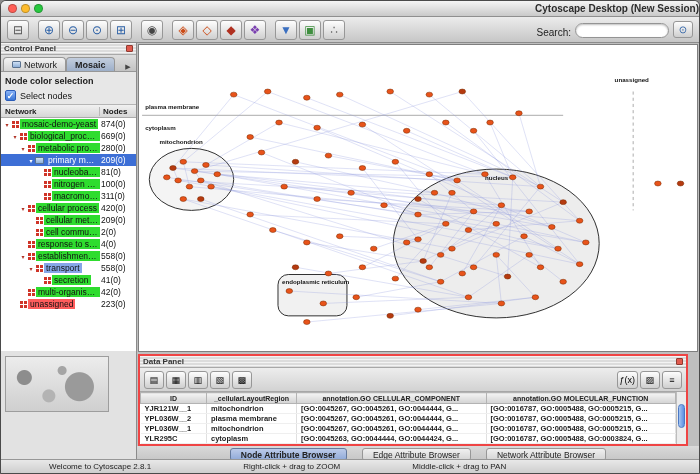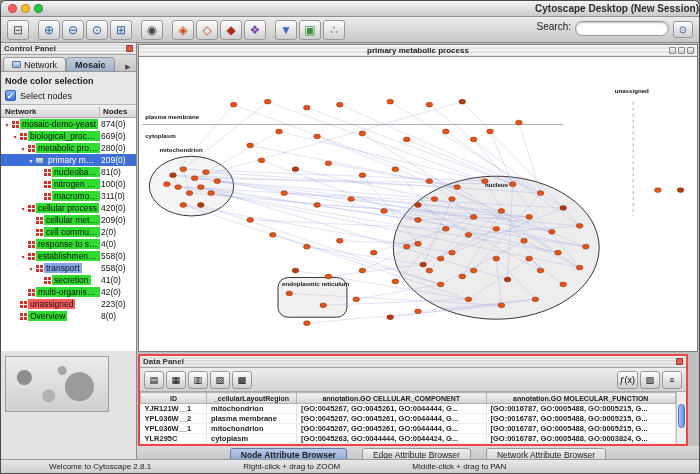--- a/index.html
+++ b/index.html
@@ -8,21 +8,21 @@
   
   .titlebar{height:16px;flex:none;background:linear-gradient(#f5f5f5,#c9c9c9);border-bottom:1px solid #8f8f8f;display:flex;align-items:center;position:relative;}
   .lights{display:flex;gap:4px;padding-left:7px;z-index:2;}
   .light{width:9px;height:9px;border-radius:50%;border:1px solid rgba(0,0,0,.25);}
   .title-text{position:absolute;left:0;right:0;text-align:right;font-size:10px;font-weight:bold;color:#2c2c2c;padding-left:26px;}
   
   .toolbar{height:26px;flex:none;background:linear-gradient(#ececec,#c6c6c6);border-bottom:1px solid #8b8b8b;display:flex;align-items:center;padding:0 6px;gap:9px;}
   .tb-group{display:flex;gap:2px;}
   .tb-btn{width:22px;height:20px;border:1px solid #979797;border-radius:3px;background:linear-gradient(#fefefe,#cfcfcf);display:flex;align-items:center;justify-content:center;padding:0;font-size:12px;line-height:1;cursor:default;}
   .tb-glyph{font-size:12px;}
-  .search-area{margin-left:auto;display:flex;align-items:flex-start;gap:4px;}
+  .search-area{margin-left:auto;display:flex;align-items:flex-end;gap:4px;}
   .search-label{font-size:10px;color:#222;}
   .search-input{width:94px;height:15px;border:1px solid #949494;border-radius:8px;background:#fff;font-size:9px;padding:0 8px;box-shadow:inset 0 1px 2px rgba(0,0,0,.25);}
   .search-btn{width:20px;height:17px;border:1px solid #979797;border-radius:3px;background:linear-gradient(#fdfdfd,#cfcfcf);font-size:10px;display:flex;align-items:center;justify-content:center;}
   
   .main{flex:1;display:flex;min-height:0;background:#c8c8c8;}
   
   .control-panel{width:136px;flex:none;display:flex;flex-direction:column;background:#e4e4e4;border-right:1px solid #8b8b8b;}
   .panel-header{height:12px;flex:none;background:repeating-linear-gradient(180deg,#f3f3f3 0 1px,#dcdcdc 1px 3px);border-bottom:1px solid #a8a8a8;display:flex;align-items:center;padding:0 3px;font-size:8px;font-weight:bold;color:#333;}
   .panel-close{margin-left:auto;width:7px;height:7px;background:#e05a4e;border:1px solid #8f3a30;border-radius:1px;}
   .cp-tabs{height:17px;flex:none;display:flex;align-items:flex-end;background:linear-gradient(#dedede,#c3c3c3);border-bottom:1px solid #979797;padding:0 2px;}
@@ -281,43 +281,29 @@
             <span class="tr-net"></span>
             <span class="tr-label bg-green">multi-organism pr...</span>
             <span class="tr-count">42(0)</span>
           </div>
           <div class="tree-row" style="padding-left: 10px;">
             <span class="tr-arrow"></span>
             <span class="tr-net"></span>
             <span class="tr-label bg-red">unassigned</span>
             <span class="tr-count">223(0)</span>
           </div>
-          <div class="tree-row" style="padding-left: 10px;">
-            <span class="tr-arrow"></span>
-            <span class="tr-net"></span>
-            <span class="tr-label bg-green">Overview</span>
-            <span class="tr-count">8(0)</span>
-          </div>
         </div>
       <div class="cp-bottom">
         <div class="cp-thumb"></div>
       </div>
     </div>
 
     <div class="right-col">
 
       <div class="network-frame">
-        <div class="net-titlebar">
-          <span>primary metabolic process</span>
-          <span class="net-win-btns">
-            <span class="nwb"></span>
-            <span class="nwb"></span>
-            <span class="nwb"></span>
-          </span>
-        </div>
         <div class="net-canvas">
           <svg viewBox="0 0 542 296" preserveAspectRatio="none">
               <ellipse cx="51" cy="130" rx="41" ry="30" fill="#f4f4f4" stroke="#222222" stroke-width="0.9"></ellipse>
               <ellipse cx="347" cy="192" rx="100" ry="72" fill="#ededed" stroke="#222222" stroke-width="0.9"></ellipse>
               <rect x="135" y="222" width="67" height="40" rx="10" fill="#f1f1f1" stroke="#222222" stroke-width="0.9"></rect>
               <line x1="3" y1="68" x2="412" y2="68" stroke="#777" stroke-width="0.6"></line>
               <line x1="480" y1="45" x2="480" y2="160" stroke="#777" stroke-width="0.6" stroke-dasharray="3,3"></line>
               <line x1="33" y1="119" x2="309" y2="131" stroke="#8f98de" stroke-width="0.5" opacity="0.55"></line>
               <line x1="43" y1="113" x2="336" y2="125" stroke="#8f98de" stroke-width="0.5" opacity="0.55"></line>
               <line x1="54" y1="122" x2="363" y2="128" stroke="#8f98de" stroke-width="0.5" opacity="0.55"></line>

